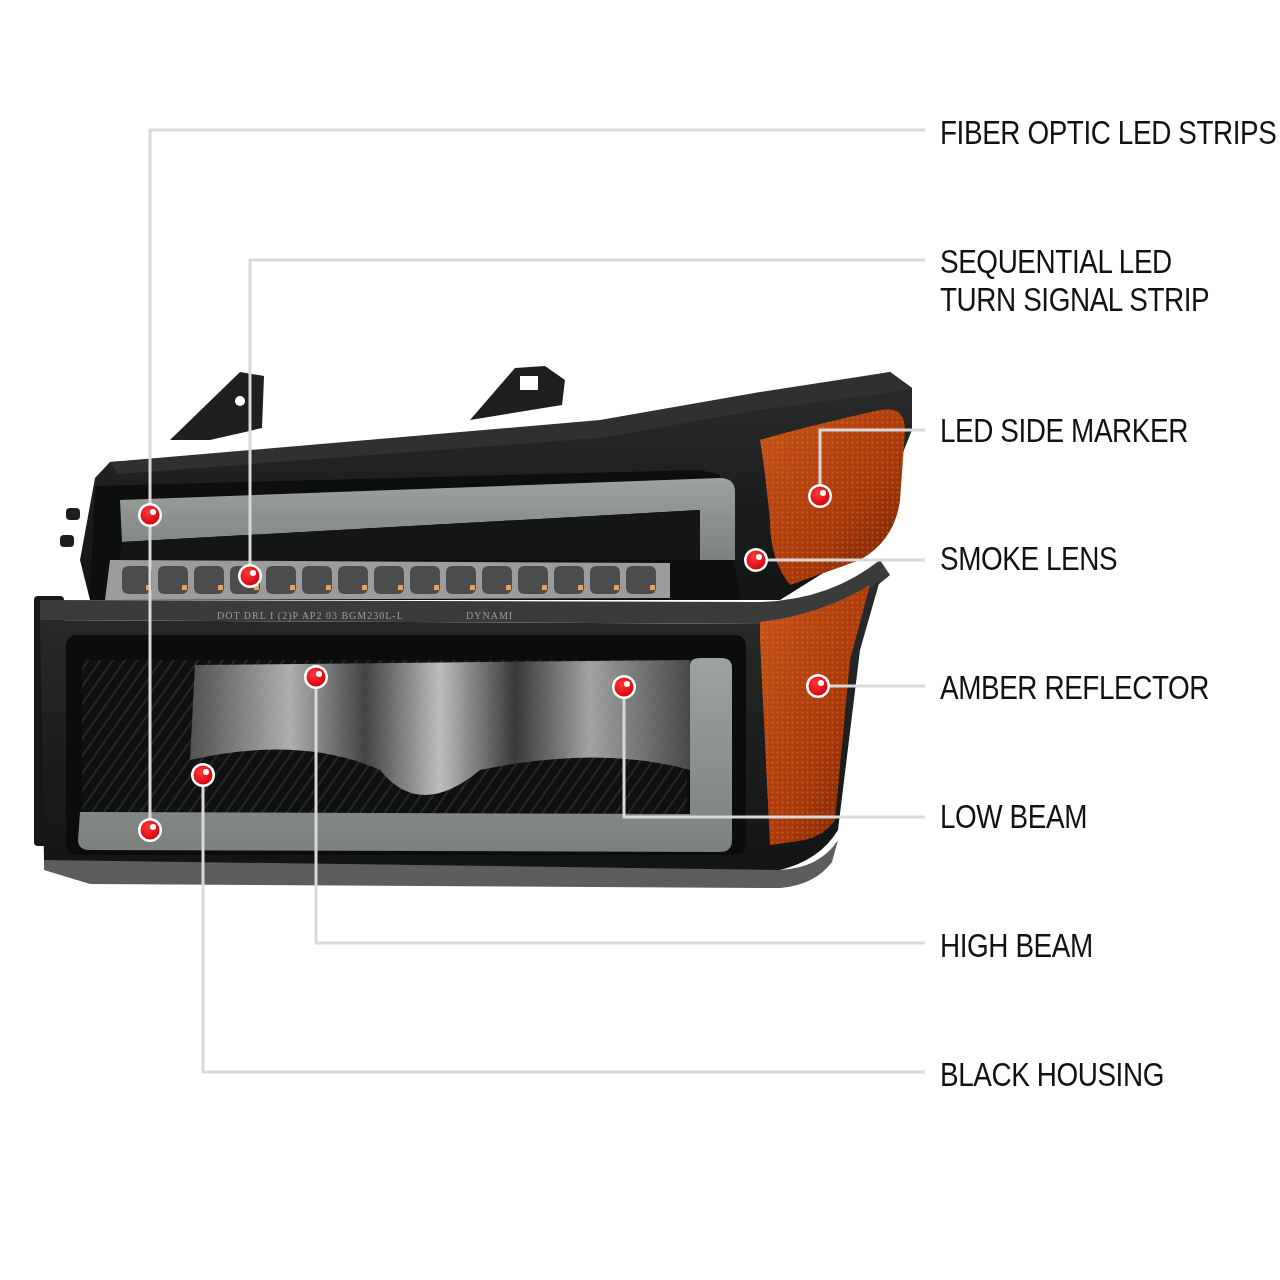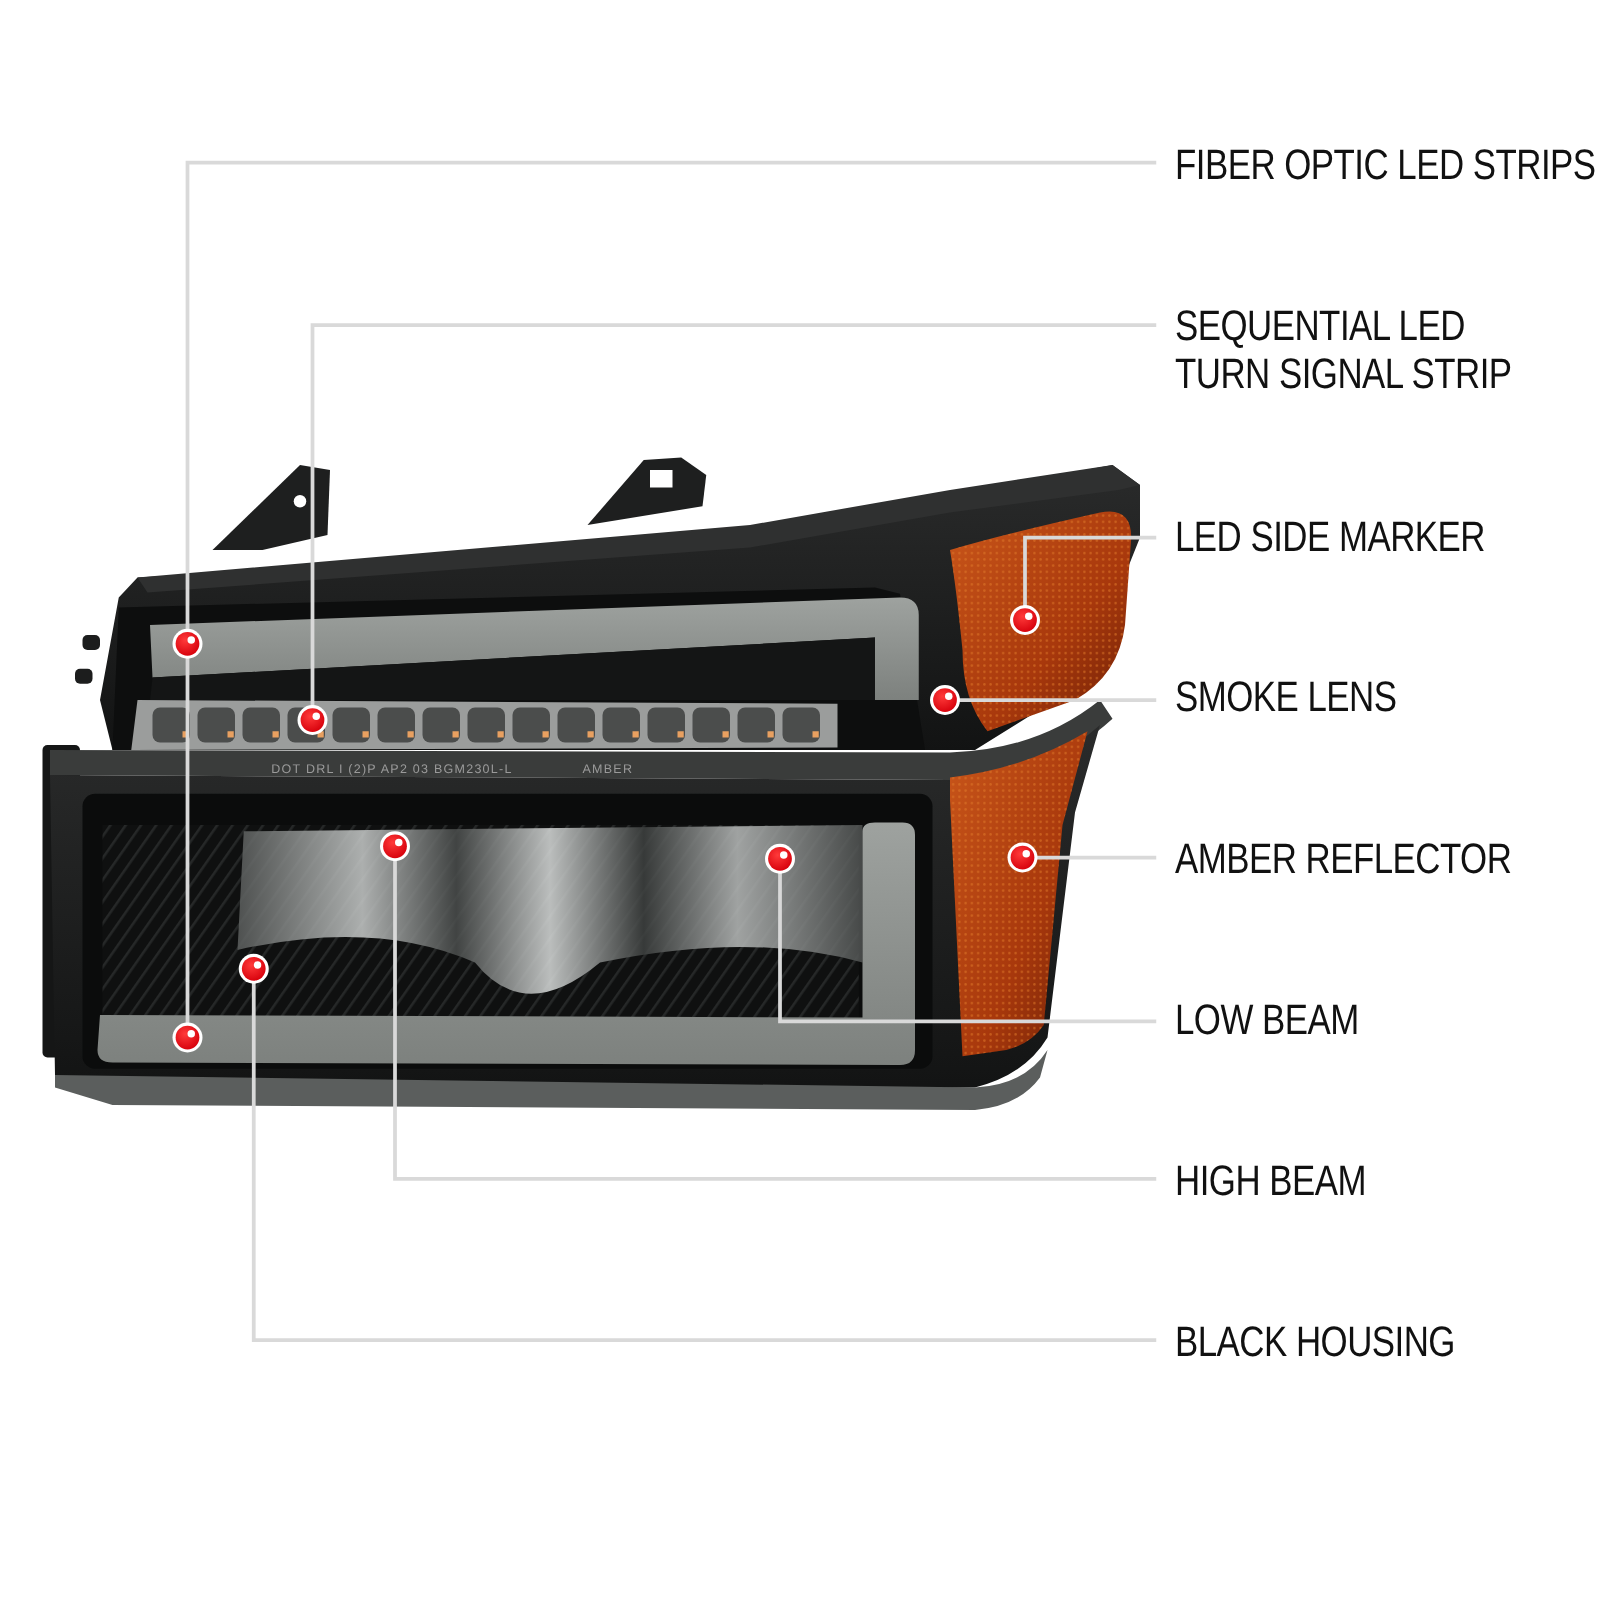--- a/index.html
+++ b/index.html
@@ -31,21 +31,21 @@
       line-height: 38px;
       letter-spacing: -0.5px;
       transform: scaleX(0.82);
       transform-origin: left center;
       white-space: nowrap;
       text-transform: uppercase;
     }
     .label .line { display: block; }
     .stamp {
       position: absolute;
-      font-family: Liberation Sans, sans-serif;
+      font-family: Liberation Serif, serif;
       font-size: 10px;
       letter-spacing: 1px;
       color: #9a9a9a;
       white-space: nowrap;
     }
   </style>
 </head>
 <body>
 
 <svg id="diagram" viewBox="0 0 1280 1280" xmlns="http://www.w3.org/2000/svg">
@@ -220,21 +220,21 @@
     </g>
     <g>
       <circle cx="203" cy="775" r="12" fill="#ffffff"></circle>
         <circle cx="203" cy="775" r="9.5" fill="url(#dotGrad)"></circle>
         <circle cx="206" cy="772" r="3" fill="#ffffff"></circle>
     </g>
   </g>
 </svg>
 
 <div class="stamp" style="left:217px; top:610px;">DOT DRL I (2)P AP2 03 BGM230L-L</div>
-<div class="stamp" style="left:466px; top:610px;">AMBER</div>
+<div class="stamp" style="left:466px; top:610px;">DYNAMI</div>
 
 <div class="label" style="top:113px;">
   <span class="line">FIBER OPTIC LED STRIPS</span>
 </div>
 <div class="label" style="top:242px;">
   <span class="line">SEQUENTIAL LED</span>
   <span class="line">TURN SIGNAL STRIP</span>
 </div>
 <div class="label" style="top:411px;">
   <span class="line">LED SIDE MARKER</span>

